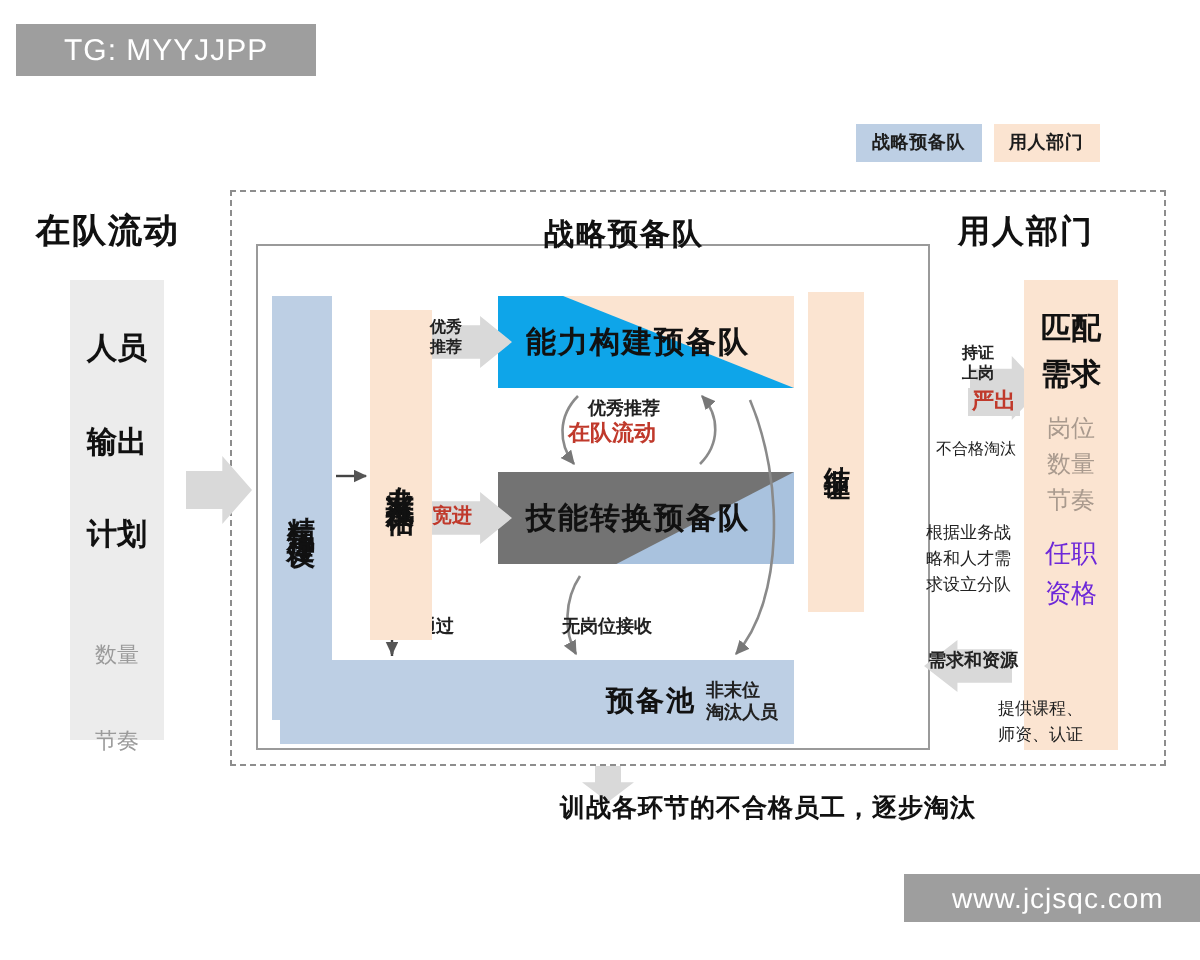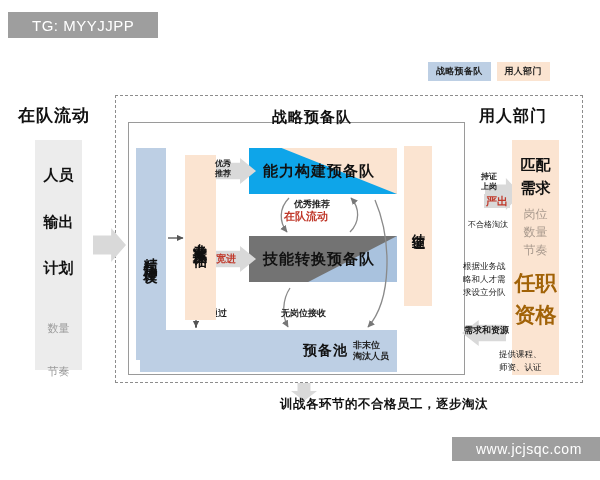--- a/index.html
+++ b/index.html
@@ -135,21 +135,21 @@
   #lab-xqzy{left:464px;top:325px;font-size:9px;}
   #lab-tgkc{left:465px;top:348px;font-size:8.5px;font-weight:normal;line-height:1.5;text-align:left;margin-left:34px;}
 
   
   #rightcol{
     position:absolute;left:512px;top:140px;width:47px;height:235px;background:#fbe4d1;
     display:flex;flex-direction:column;align-items:center;padding-top:14px;box-sizing:border-box;
   }
   #rightcol .b1{font-size:15px;font-weight:bold;color:#111;line-height:1.5;}
   #rightcol .g{font-size:12px;color:#a99a8e;line-height:1.5;margin-top:6px;}
-  #rightcol .b2{font-size:21px;font-weight:bold;color:#a16207;line-height:1.5;margin-top:8px;}
+  #rightcol .b2{font-size:13px;font-weight:normal;color:#6d28d9;line-height:1.5;margin-top:8px;}
 
   
   svg.over{position:absolute;left:0;top:0;width:600px;height:480px;pointer-events:none;}
 
   .tlab{position:absolute;font-size:9px;color:#222;font-weight:bold;white-space:nowrap;}
   #tl-yxtj{left:294px;top:198px;}
   #tl-zdld{left:284px;top:209px;color:#c0392b;font-size:11px;}
   #tl-btg{left:200px;top:307px;}
   #tl-wgw{left:281px;top:307px;}
 

